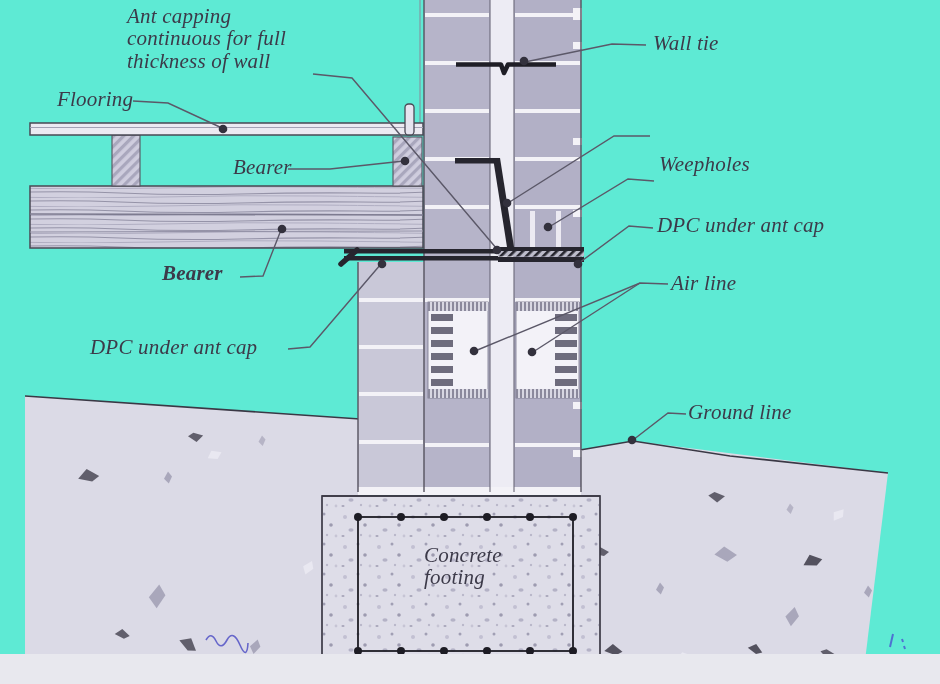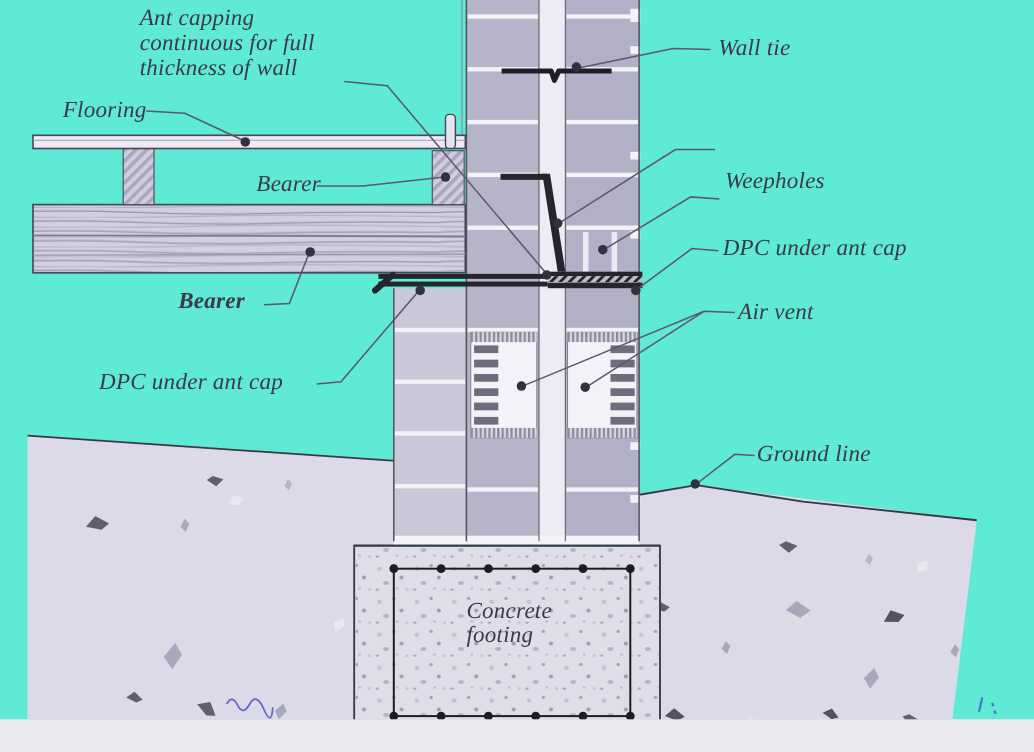--- a/index.html
+++ b/index.html
@@ -266,17 +266,17 @@
 </svg>
 
 <div class="lbl wrap" style="left:127px;top:5px;width:178px;">Ant capping continuous for full thickness of wall</div>
 <div class="lbl" style="left:57px;top:88px;">Flooring</div>
 <div class="lbl" style="left:233px;top:156px;">Bearer</div>
 <div class="lbl" style="left:162px;top:262px;font-weight:bold;">Bearer</div>
 <div class="lbl" style="left:90px;top:336px;">DPC under ant cap</div>
 <div class="lbl" style="left:653px;top:32px;font-style:italic;">Wall tie</div>
 <div class="lbl" style="left:659px;top:153px;">Weepholes</div>
 <div class="lbl" style="left:657px;top:214px;">DPC under ant cap</div>
-<div class="lbl" style="left:671px;top:272px;">Air vent</div>
+<div class="lbl" style="left:671px;top:272px;">Air line</div>
 <div class="lbl" style="left:688px;top:401px;font-style:italic;">Ground line</div>
 <div class="lbl wrap" style="left:424px;top:544px;width:108px;">Concrete footing</div>
 
 </div>
 
 </body></html>

